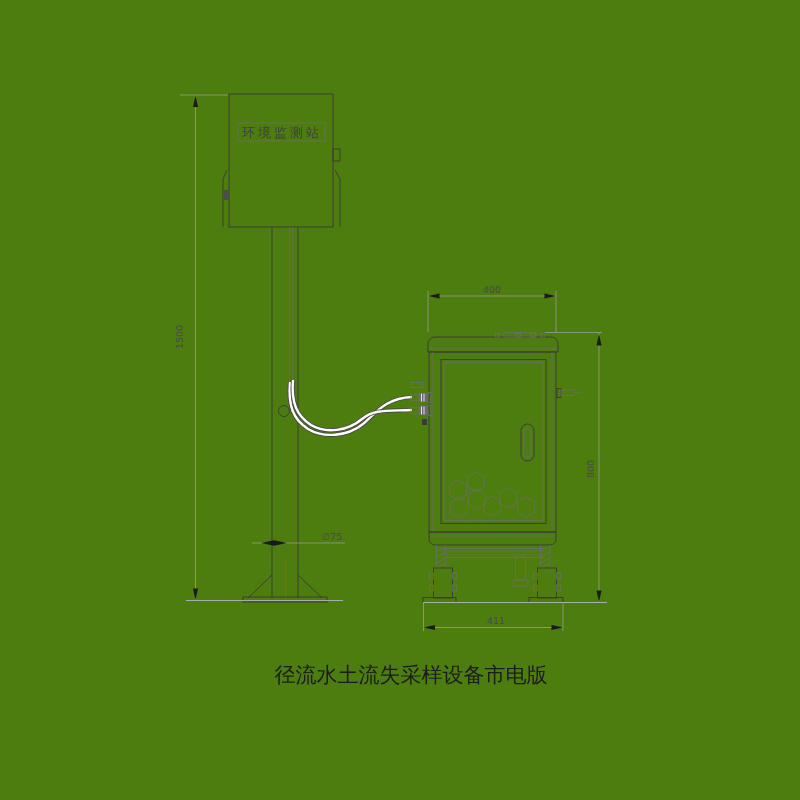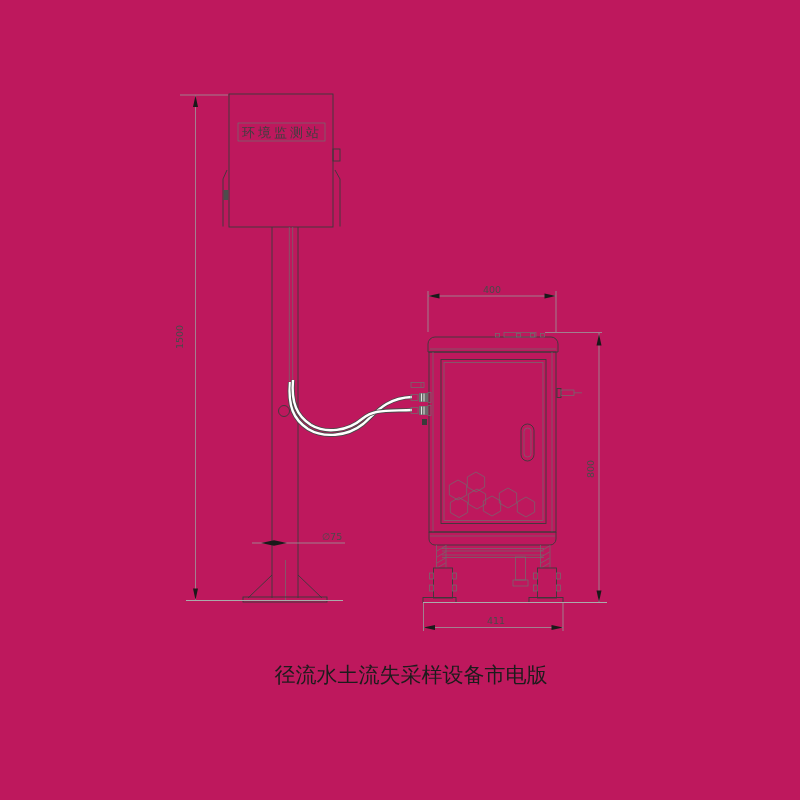--- a/index.html
+++ b/index.html
@@ -1,16 +1,16 @@
 <!DOCTYPE html>
 <html><head>
 <meta charset="utf-8">
 <style>
   html,body{margin:0;padding:0;background:#ffffff;}
-  .canvas{position:relative;width:800px;height:800px;background:#be185d;overflow:hidden;
+  .canvas{position:relative;width:800px;height:800px;background:#4d7c0f;overflow:hidden;
           font-family:"Liberation Sans", sans-serif;}
   svg text{font-family:"DejaVu Sans", sans-serif;fill:#4a4a4a;}
   svg text.dim{font-size:9.5px;fill:#4a4a4a;}
   svg text.caption{font-family:"Liberation Serif","DejaVu Serif",serif;font-size:21px;fill:#1c1c1c;}
   svg text.label{font-size:13px;letter-spacing:3px;fill:#3f3f3f;}
   .obj{stroke:#3a3a3a;stroke-width:0.9;fill:none;}
   .objthin{stroke:#6f6f6f;stroke-width:0.7;fill:none;}
   .dimline{stroke:#9b9b9b;stroke-width:0.8;fill:none;}
   .ground{stroke:#ababab;stroke-width:1.1;fill:none;}
   .arrow{fill:#1a1a1a;stroke:none;}

